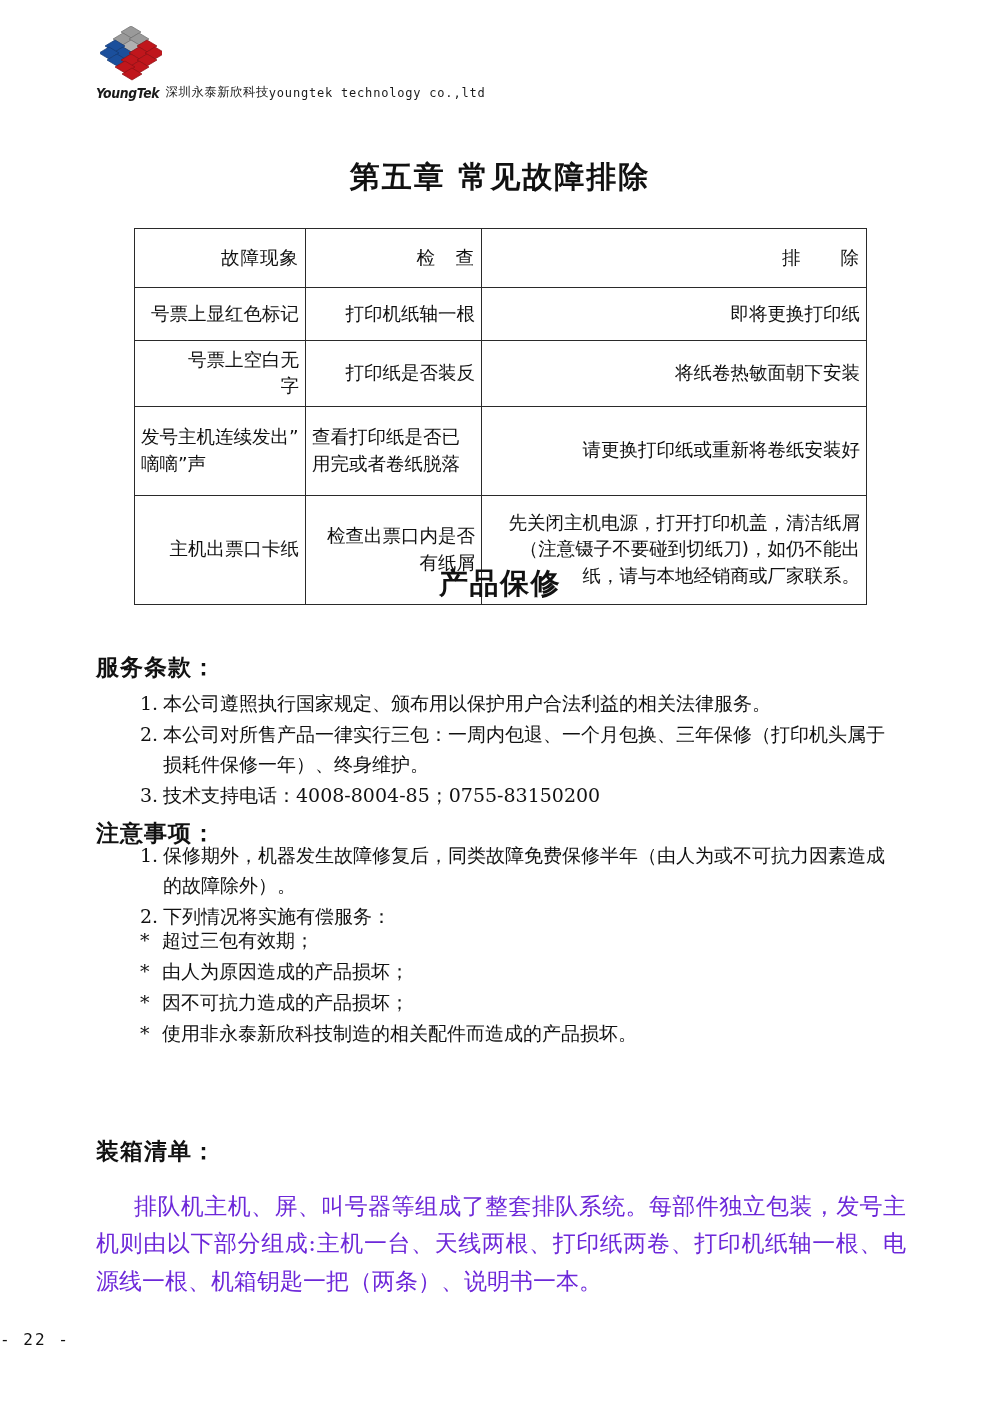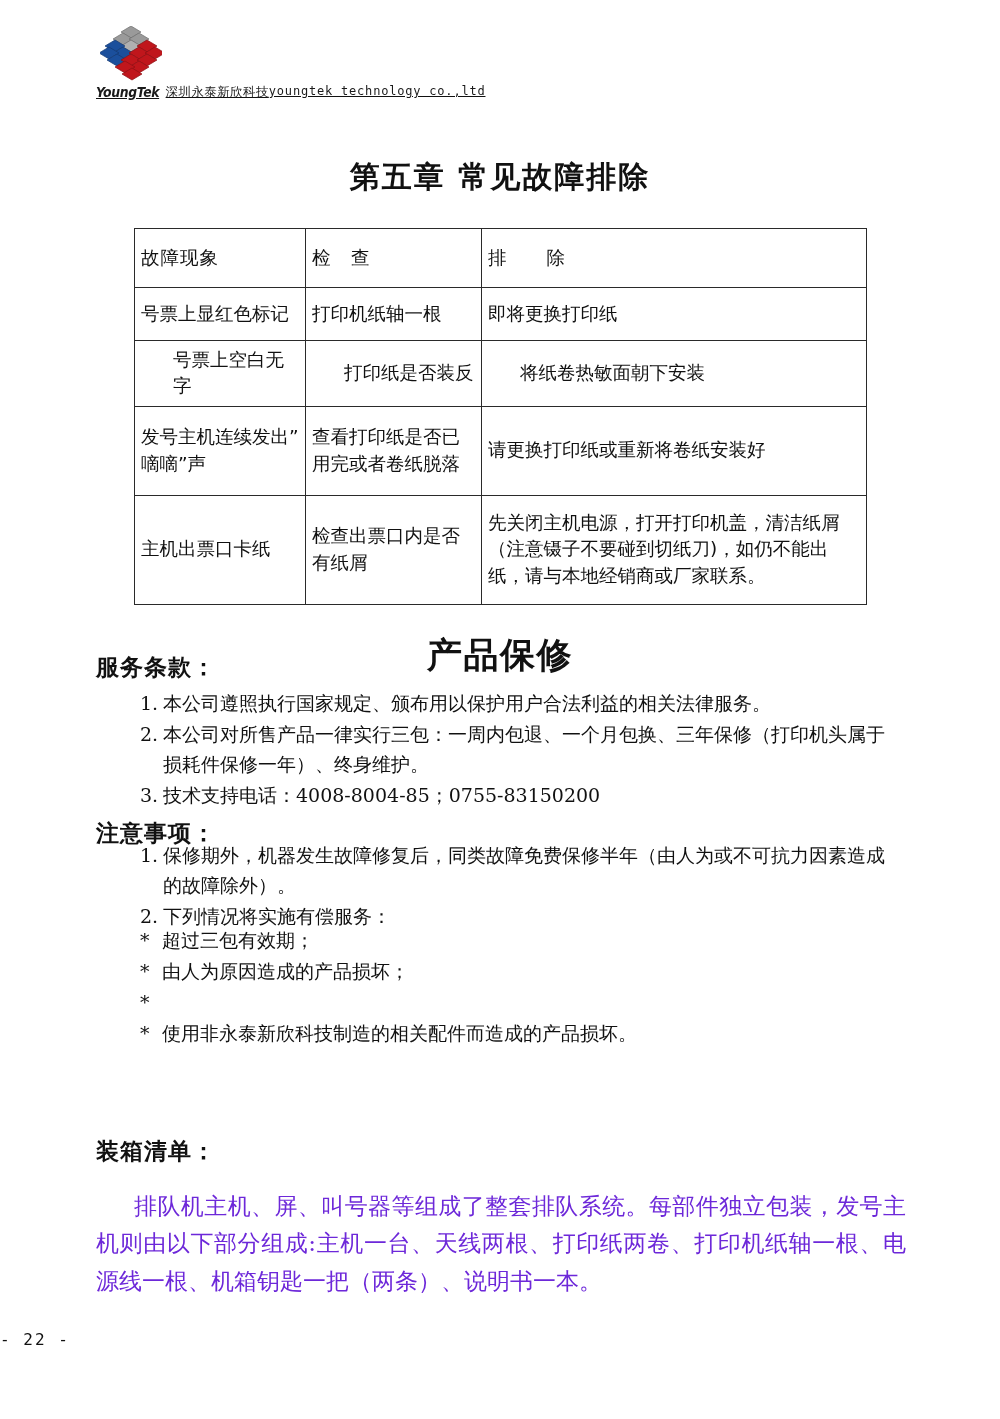--- a/index.html
+++ b/index.html
@@ -39,22 +39,21 @@
     height: 56px;
   }
   .logo-mark svg { display: block; }
 
   .logo-wordmark {
     position: absolute;
     left: 0px;
     top: 60px;
     white-space: nowrap;
     display: flex;
-    align-items: flex-start;
-    text-decoration: underline;
+    align-items: center;
   }
   .wm-young {
     font-family: "DejaVu Sans", "Liberation Sans", sans-serif;
     font-size: 13.5px;
     font-weight: 700;
     font-style: italic;
     letter-spacing: -0.4px;
     color: #1a1a1a;
     transform: scaleX(0.92);
     transform-origin: left center;
@@ -93,21 +92,21 @@
     position: absolute;
     left: 134px;
     top: 228px;
     width: 732px;
     border-collapse: collapse;
     table-layout: fixed;
   }
   .fault-table td, .fault-table th {
     border: 1.2px solid #2a2a2a;
     padding: 6px 6px;
-    text-align: left;
+    text-align: right;
     vertical-align: middle;
     font-size: 18.5px;
     font-weight: 400;
     color: #111111;
     line-height: 1.42;
     font-family: "DejaVu Sans", "Liberation Sans", sans-serif;
   }
   .fault-table th {
     font-weight: 400;
     letter-spacing: 1px;
@@ -128,24 +127,24 @@
     text-align: left;
     padding-left: 10px;
     padding-right: 6px;
     line-height: 1.48;
   }
 
   
   .warranty-title {
     position: absolute;
     left: 0;
-    top: 632px;
+    top: 564px;
     width: 1000px;
     text-align: center;
-    font-size: 35px;
+    font-size: 29px;
     font-weight: 700;
     letter-spacing: 1.5px;
     color: #111111;
   }
 
   
   .sec-heading {
     position: absolute;
     left: 96px;
     font-size: 23px;
@@ -355,20 +354,21 @@
     <div class="star-li">
       <span class="star-mark">*</span>
       <span>超过三包有效期；</span>
     </div>
     <div class="star-li">
       <span class="star-mark">*</span>
       <span>由人为原因造成的产品损坏；</span>
     </div>
     <div class="star-li">
       <span class="star-mark">*</span>
+      <span>因不可抗力造成的产品损坏；</span>
     </div>
     <div class="star-li">
       <span class="star-mark">*</span>
       <span>使用非永泰新欣科技制造的相关配件而造成的产品损坏。</span>
     </div>
   </div>
 
   <div class="sec-heading" id="packing-heading">装箱清单：</div>
   <div class="packing-body">排队机主机、屏、叫号器等组成了整套排队系统。每部件独立包装，发号主机则由以下部分组成:主机一台、天线两根、打印纸两卷、打印机纸轴一根、电源线一根、机箱钥匙一把（两条）、说明书一本。</div>
 

